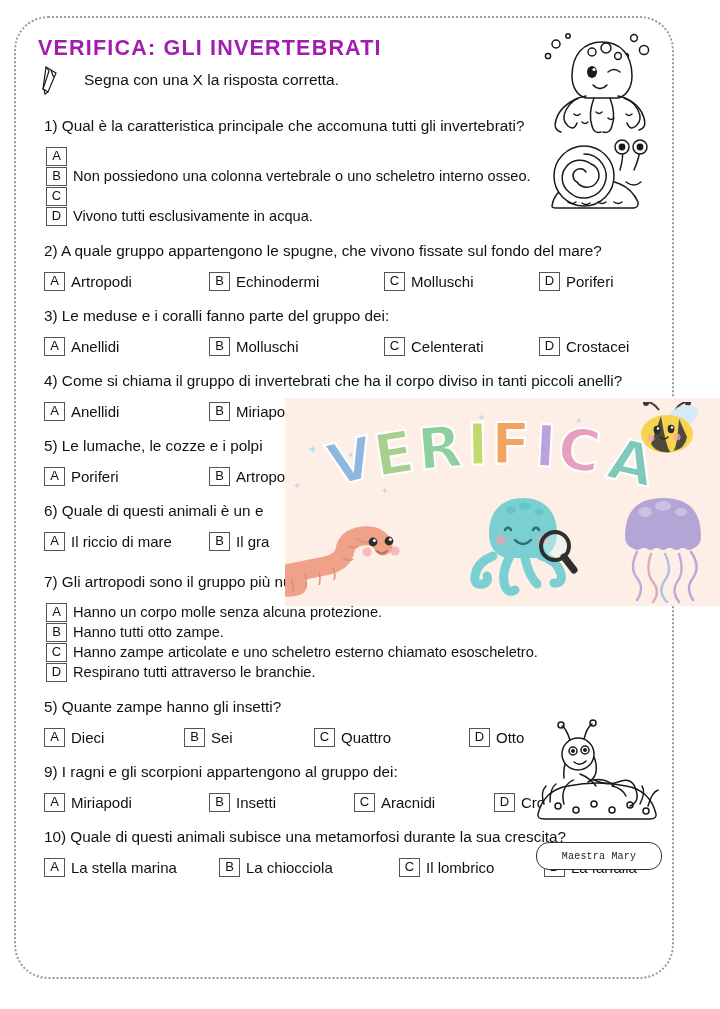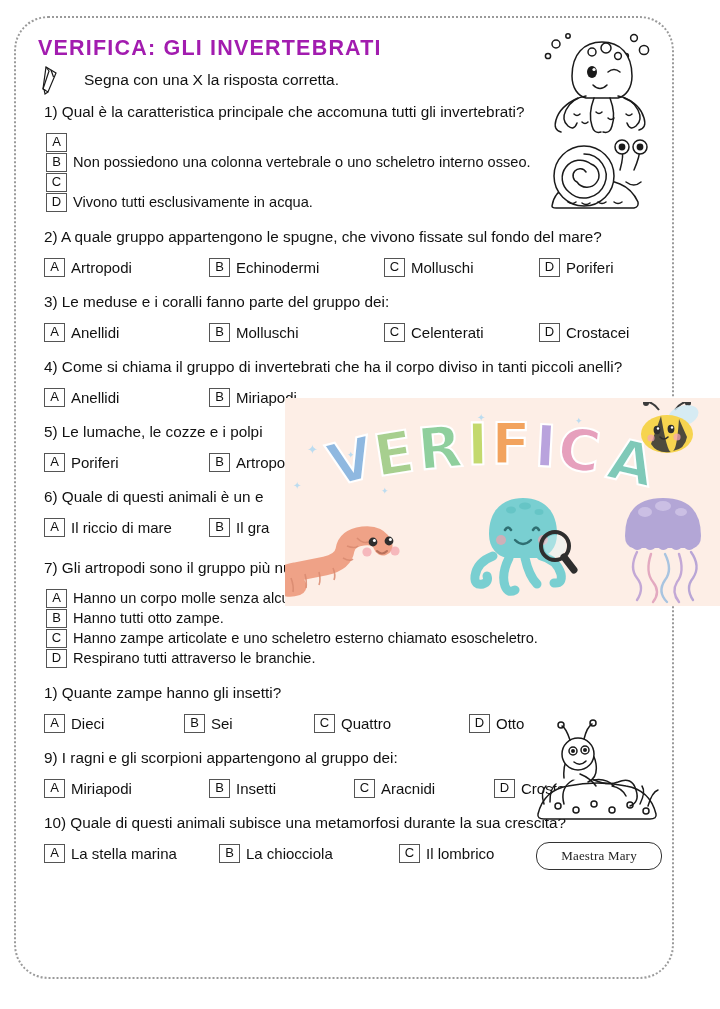--- a/index.html
+++ b/index.html
@@ -40,21 +40,21 @@
   .pen-icon{ width:26px; height:30px; flex:0 0 auto; margin-left:-2px;}
   .instr{
     font-size:15.5px; color:#111;
   }
   .q{
     font-size:15.3px;
     color:#111;
     margin:16px 0 0 6px;
     white-space:nowrap;
   }
-  .q.first{ margin-top:8px; }
+  .q.first{ margin-top:22px; }
   
   .opts-v{ margin:12px 0 0 8px; }
   .opt-line{
     display:flex; align-items:flex-start; gap:6px;
     font-size:14.6px; line-height:18.5px;
     margin-bottom:1px;
     white-space:nowrap;
   }
   
   .opts-h{
@@ -84,22 +84,22 @@
   
   .ill{ position:absolute; }
   #octopus-illustration{ right:6px; top:10px; width:128px; height:110px; }
   #snail-illustration{ right:10px; top:118px; width:120px; height:90px; }
   #caterpillar-illustration{ right:4px; top:700px; width:140px; height:120px; }
   #maestra-mary-logo{
     position:absolute; right:10px; top:824px;
     width:124px; height:26px;
     border:1.6px solid #333; border-radius:13px;
     display:flex; align-items:center; justify-content:center;
-    font-family:Liberation Serif, serif;
-    font-size:13px; letter-spacing:.2px; color:#222; background:#fff;
+    font-family:Liberation Mono, monospace;
+    font-size:10px; letter-spacing:.2px; color:#222; background:#fff;
   }
 
   
   #verifica-banner{
     position:absolute;
     left:285px; top:398px;
     width:435px; height:208px;
     background:#fdeee6;
     overflow:visible;
     z-index:50;
@@ -243,21 +243,21 @@
       <div class="opt-line">
         <span class="box">C</span>
         <span class="opt-txt">Hanno zampe articolate e uno scheletro esterno chiamato esoscheletro.</span>
       </div>
       <div class="opt-line">
         <span class="box">D</span>
         <span class="opt-txt">Respirano tutti attraverso le branchie.</span>
       </div>
     </div>
 
-    <div class="q">1) Quante zampe hanno gli insetti?</div>
+    <div class="q">5) Quante zampe hanno gli insetti?</div>
     <div class="opts-h">
       <div class="opt" style="width:140px">
         <span class="box">A</span>
         <span class="opt-txt">Dieci</span>
       </div>
       <div class="opt" style="width:130px">
         <span class="box">B</span>
         <span class="opt-txt">Sei</span>
       </div>
       <div class="opt" style="width:155px">

